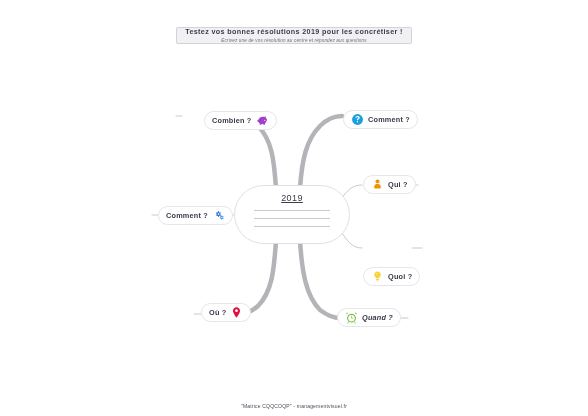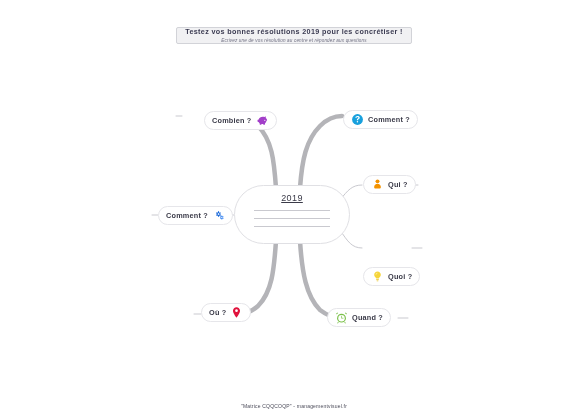--- a/index.html
+++ b/index.html
@@ -121,21 +121,21 @@
   }
   .branch-icon svg { display: block; }
 
   
   #branch-combien  { left: 182px; top: 111px; margin-left: 22px; }
   #branch-pourquoi { left: 343px; top: 110px; }
   #branch-qui      { left: 363px; top: 175px; }
   #branch-comment  { left: 158px; top: 206px; }
   #branch-quoi     { left: 363px; top: 239px; margin-top: 28px; }
   #branch-ou       { left: 201px; top: 303px; text-align: right; }
-  #branch-quand    { left: 327px; top: 308px; }
+  #branch-quand    { left: 337px; top: 308px; font-style: italic; }
 
   
   #footer-credit {
     position: absolute;
     left: 0;
     top: 403px;
     width: 588px;
     text-align: center;
     font-size: 5px;
     color: #4a4a58;

